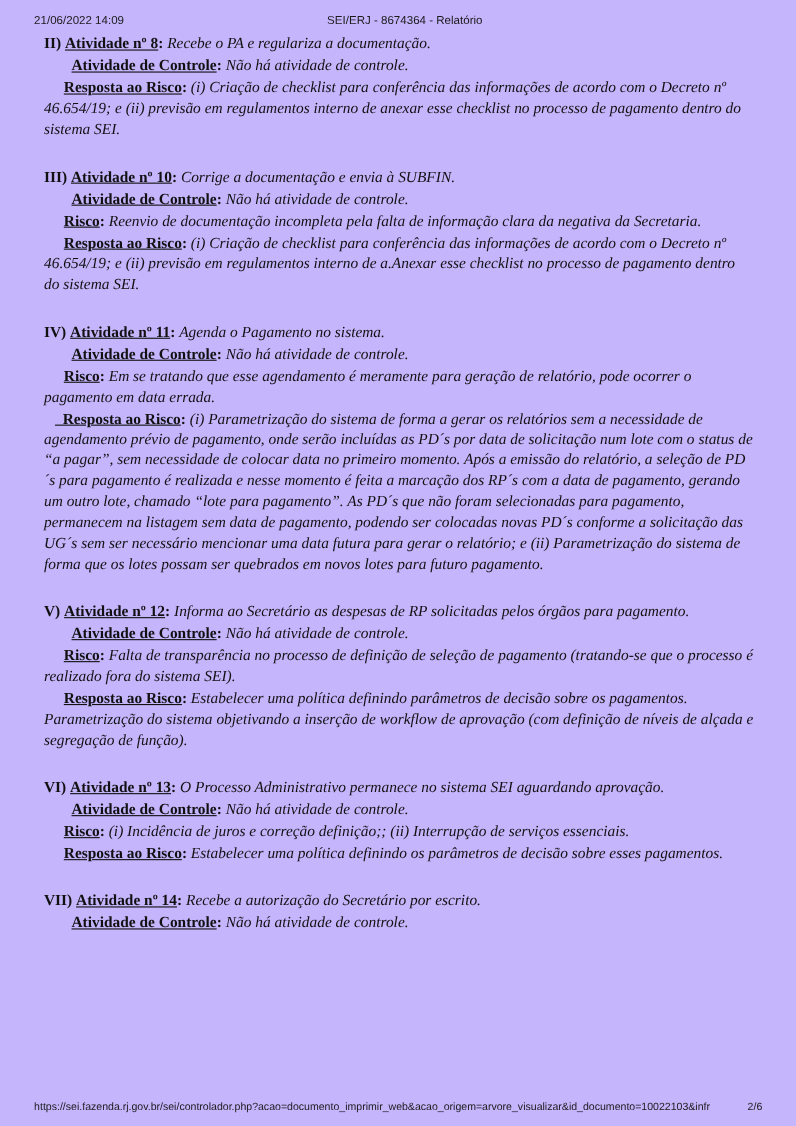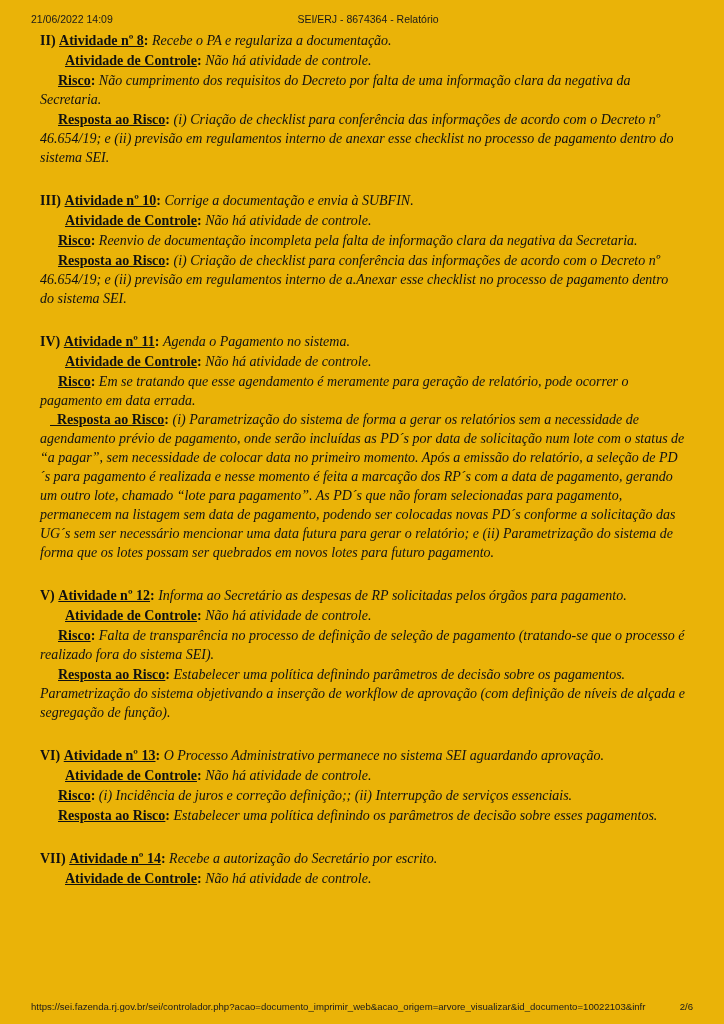--- a/index.html
+++ b/index.html
@@ -8,21 +8,21 @@
     background: #ffffff;
   }
   body {
     font-family: "Liberation Serif", serif;
     color: #000000;
   }
   .page {
     position: relative;
     width: 724px;
     height: 1024px;
-    background: #eab308;
+    background: #c4b5fd;
     overflow: hidden;
     box-sizing: border-box;
   }
   
   .page-header {
     position: absolute;
     top: 13px;
     left: 31px;
     right: 31px;
     height: 14px;
@@ -116,24 +116,20 @@
     <p class="blk lvl1">
       <span class="roman">II)</span>
       <span class="lbl">Atividade nº 8</span><span class="punct">:</span>
       <span class="val">Recebe o PA e regulariza a documentação.</span>
     </p>
     <p class="blk ind-a">
       <span class="lbl">Atividade de Controle</span><span class="punct">:</span>
       <span class="val">Não há atividade de controle.</span>
     </p>
     <p class="blk ind-b">
-      <span class="lbl">Risco</span><span class="punct">:</span>
-      <span class="val">Não cumprimento dos requisitos do Decreto por falta de uma informação clara da negativa da Secretaria.</span>
-    </p>
-    <p class="blk ind-b">
       <span class="lbl">Resposta ao Risco</span><span class="punct">:</span>
       <span class="val">(i) Criação de checklist para conferência das informações de acordo com o Decreto nº 46.654/19; e (ii) previsão em regulamentos interno de anexar esse checklist no processo de pagamento dentro do sistema SEI.</span>
     </p>
 
     <div class="sec-gap"></div>
 
     <p class="blk lvl1">
       <span class="roman">III)</span>
       <span class="lbl">Atividade nº 10</span><span class="punct">:</span>
       <span class="val">Corrige a documentação e envia à SUBFIN.</span>

